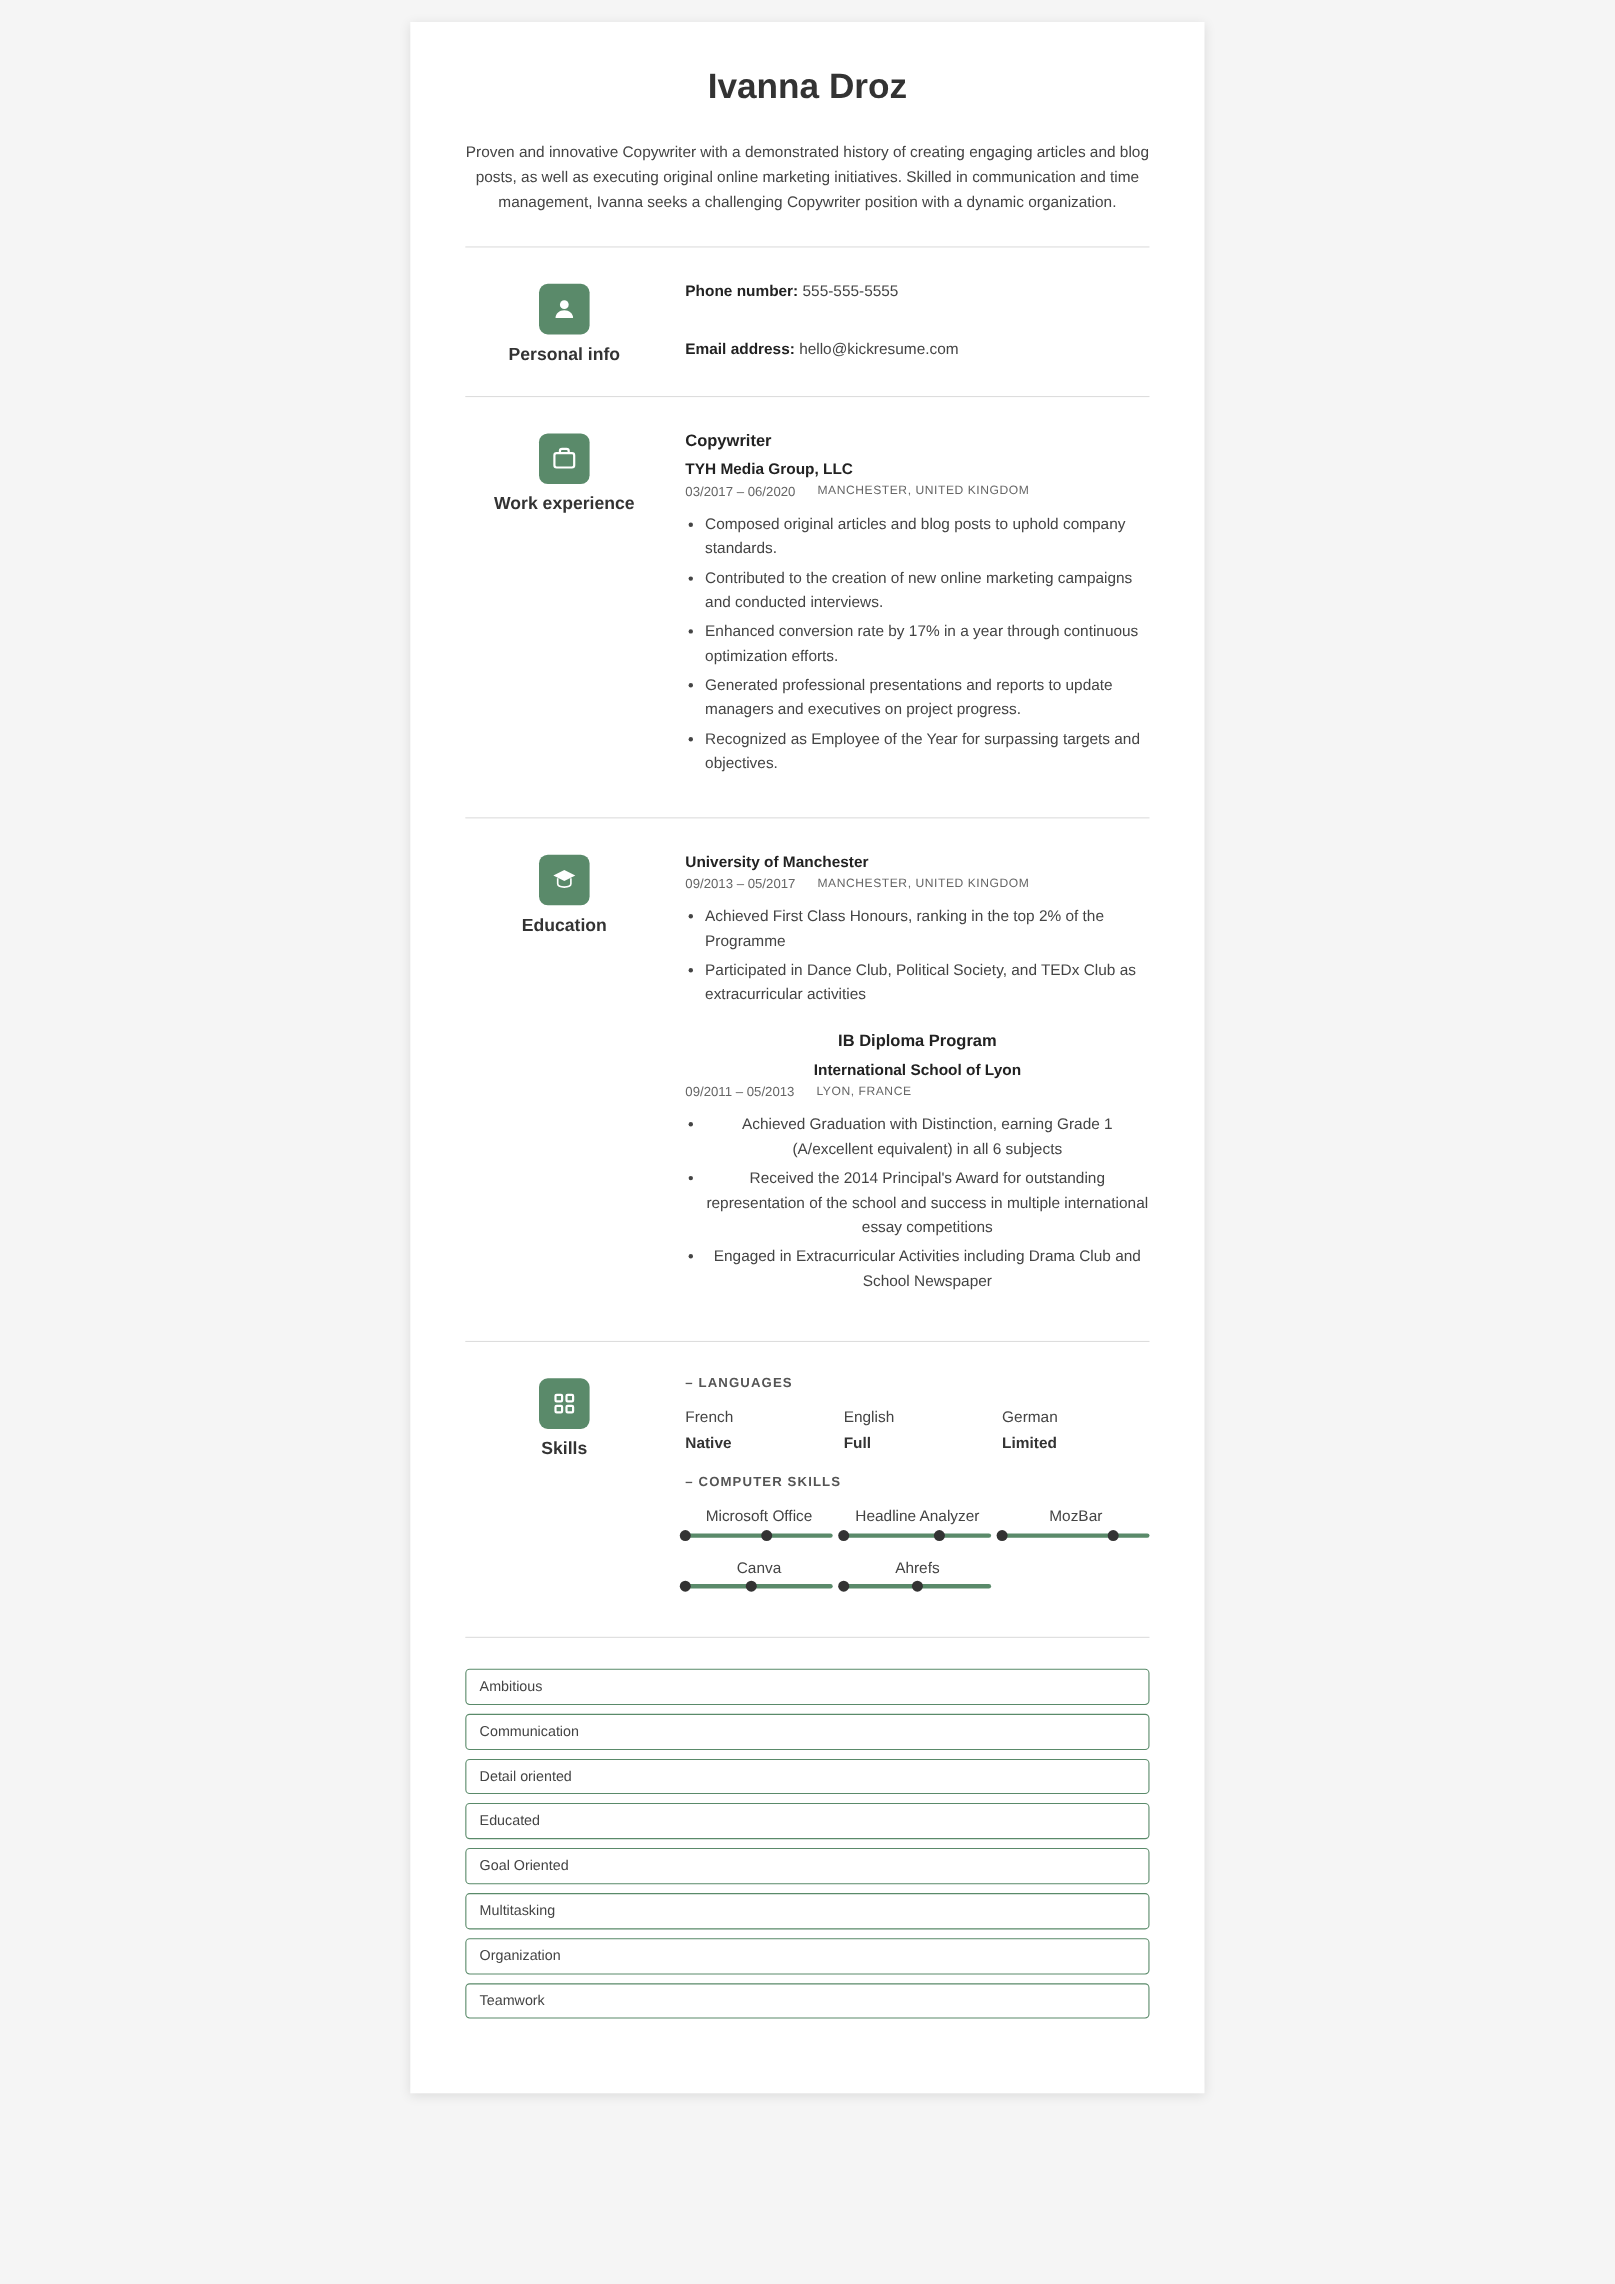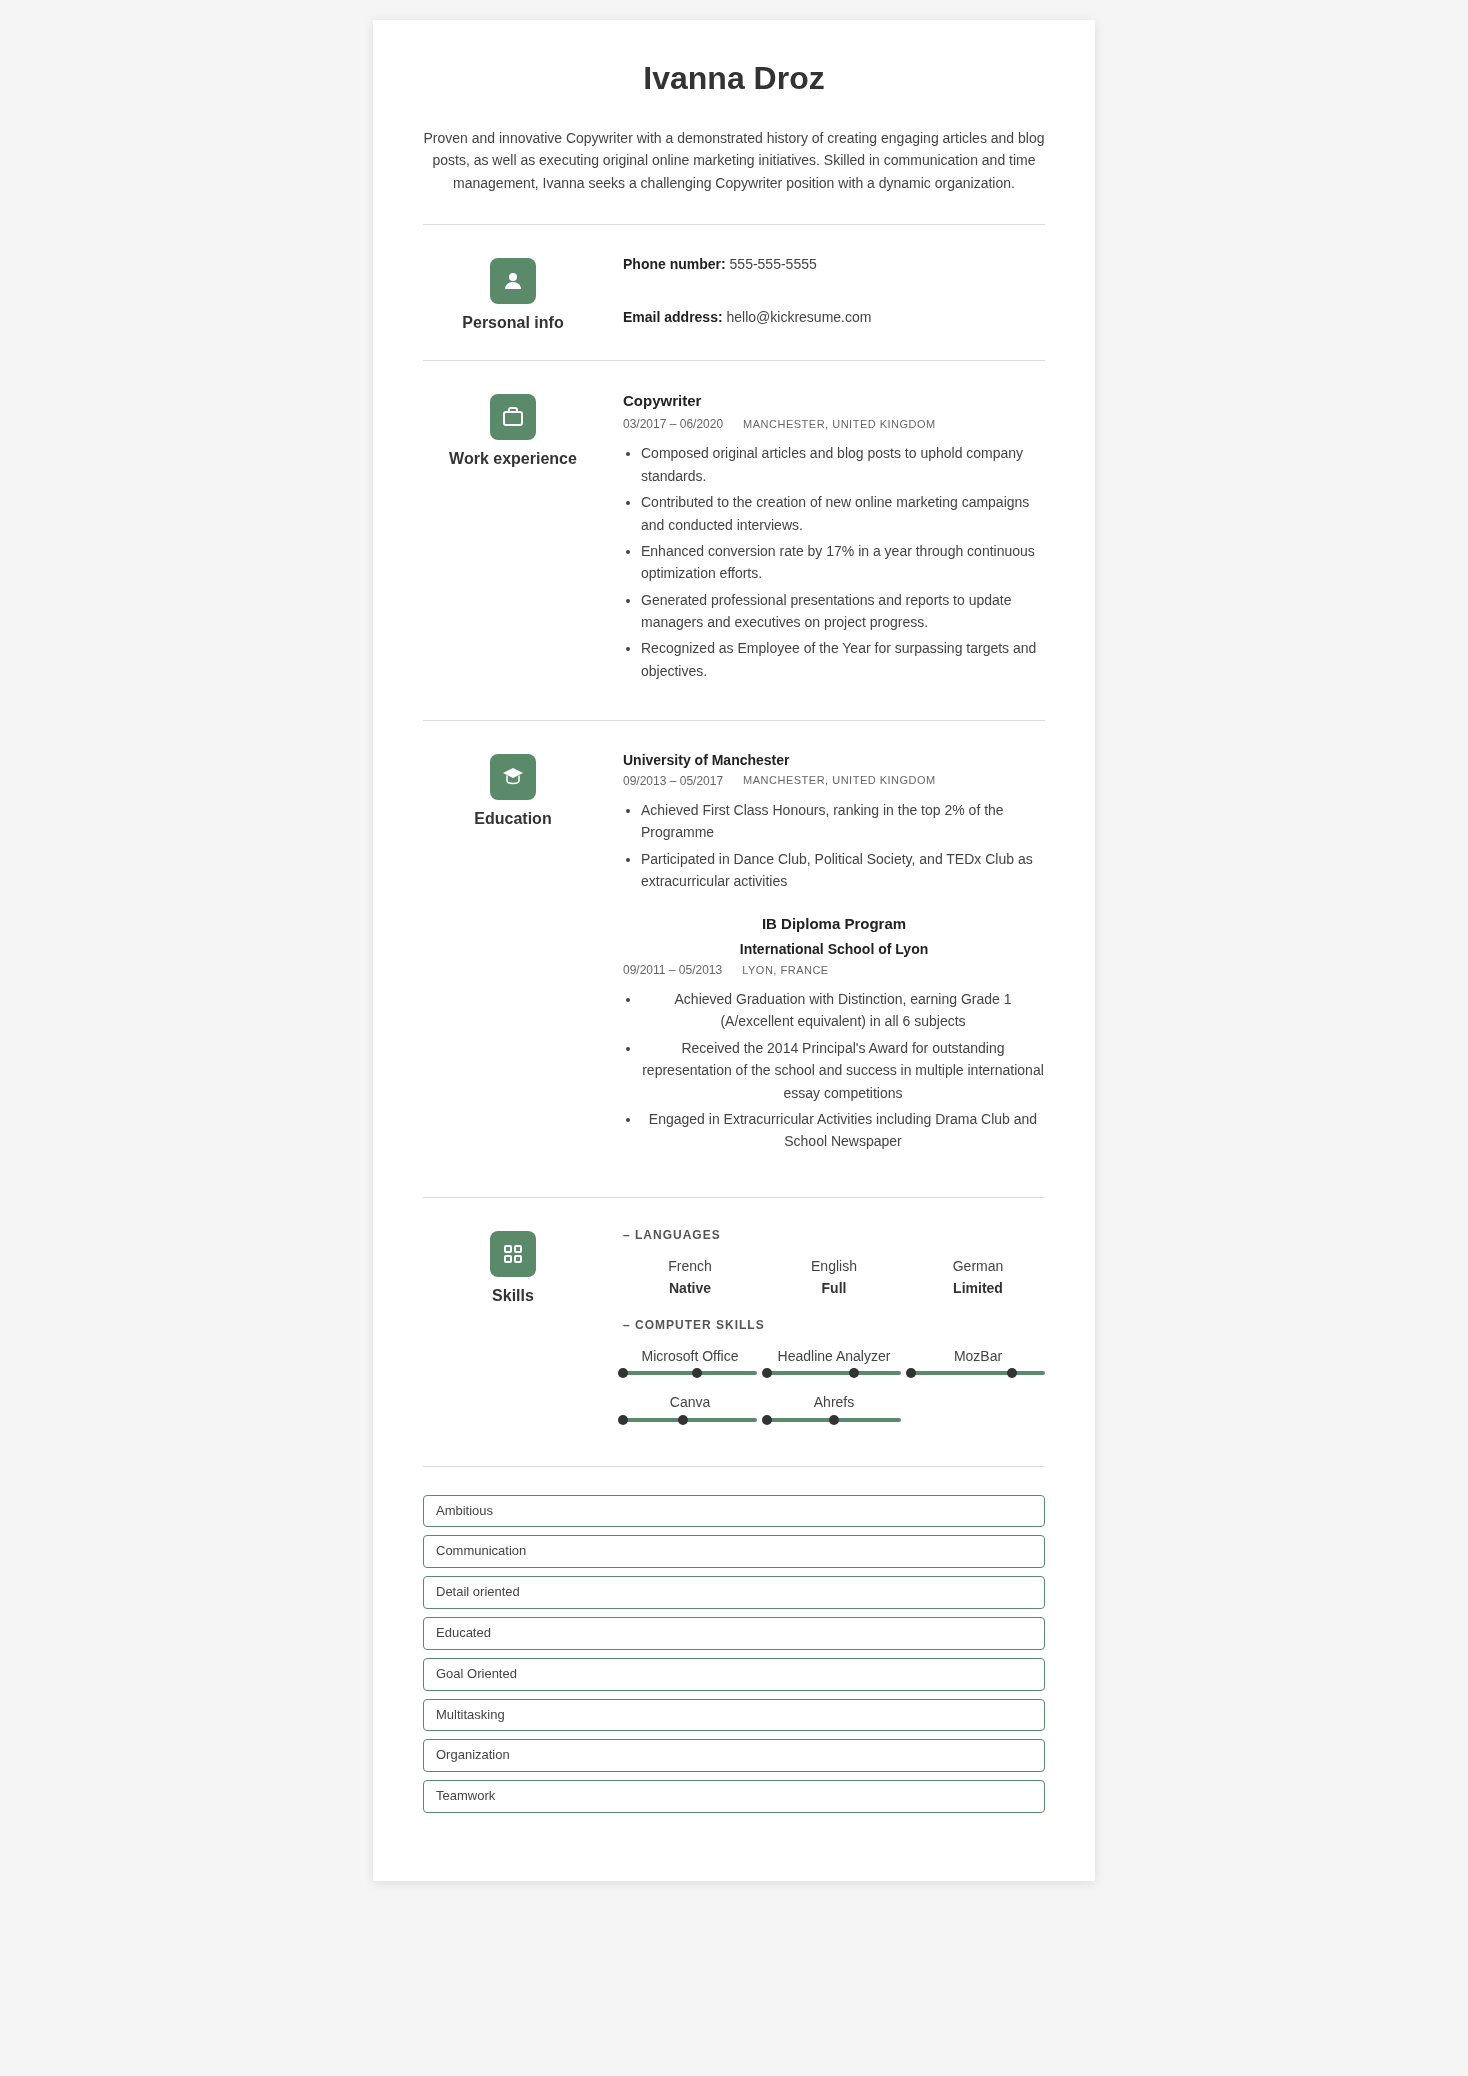--- a/index.html
+++ b/index.html
@@ -123,21 +123,21 @@
       letter-spacing: 1px;
       margin-bottom: 10px;
     }
     .languages-grid {
       display: grid;
       grid-template-columns: repeat(3, 1fr);
       gap: 4px 10px;
       margin-bottom: 4px;
     }
     .lang-item {
-      text-align: center;
+      text-align: left;
     }
     .lang-name {
       font-size: 14px;
       color: #444;
     }
     .lang-level {
       font-size: 14px;
       font-weight: bold;
       color: #333;
     }
@@ -245,20 +245,21 @@
             <rect x="3" y="7" width="18" height="13" rx="2" fill="none" stroke="white" stroke-width="2"></rect>
             <path d="M8 7V5a2 2 0 012-2h4a2 2 0 012 2v2" stroke="white" stroke-width="2" fill="none"></path>
           </svg>
       </div>
       <div class="section-title">Work experience</div>
     </div>
     <div class="section-right">
 
       <div>
         <div class="job-title">Copywriter</div>
+        <div class="company-name">TYH Media Group, LLC</div>
         <div class="job-meta">
           <span>03/2017 – 06/2020</span>
           <span class="location">Manchester, United Kingdom</span>
         </div>
         <ul class="bullet-list">
           <li>Composed original articles and blog posts to uphold company standards.</li>
           <li>Contributed to the creation of new online marketing campaigns and conducted interviews.</li>
           <li>Enhanced conversion rate by 17% in a year through continuous optimization efforts.</li>
           <li>Generated professional presentations and reports to update managers and executives on project progress.</li>
           <li>Recognized as Employee of the Year for surpassing targets and objectives.</li>

